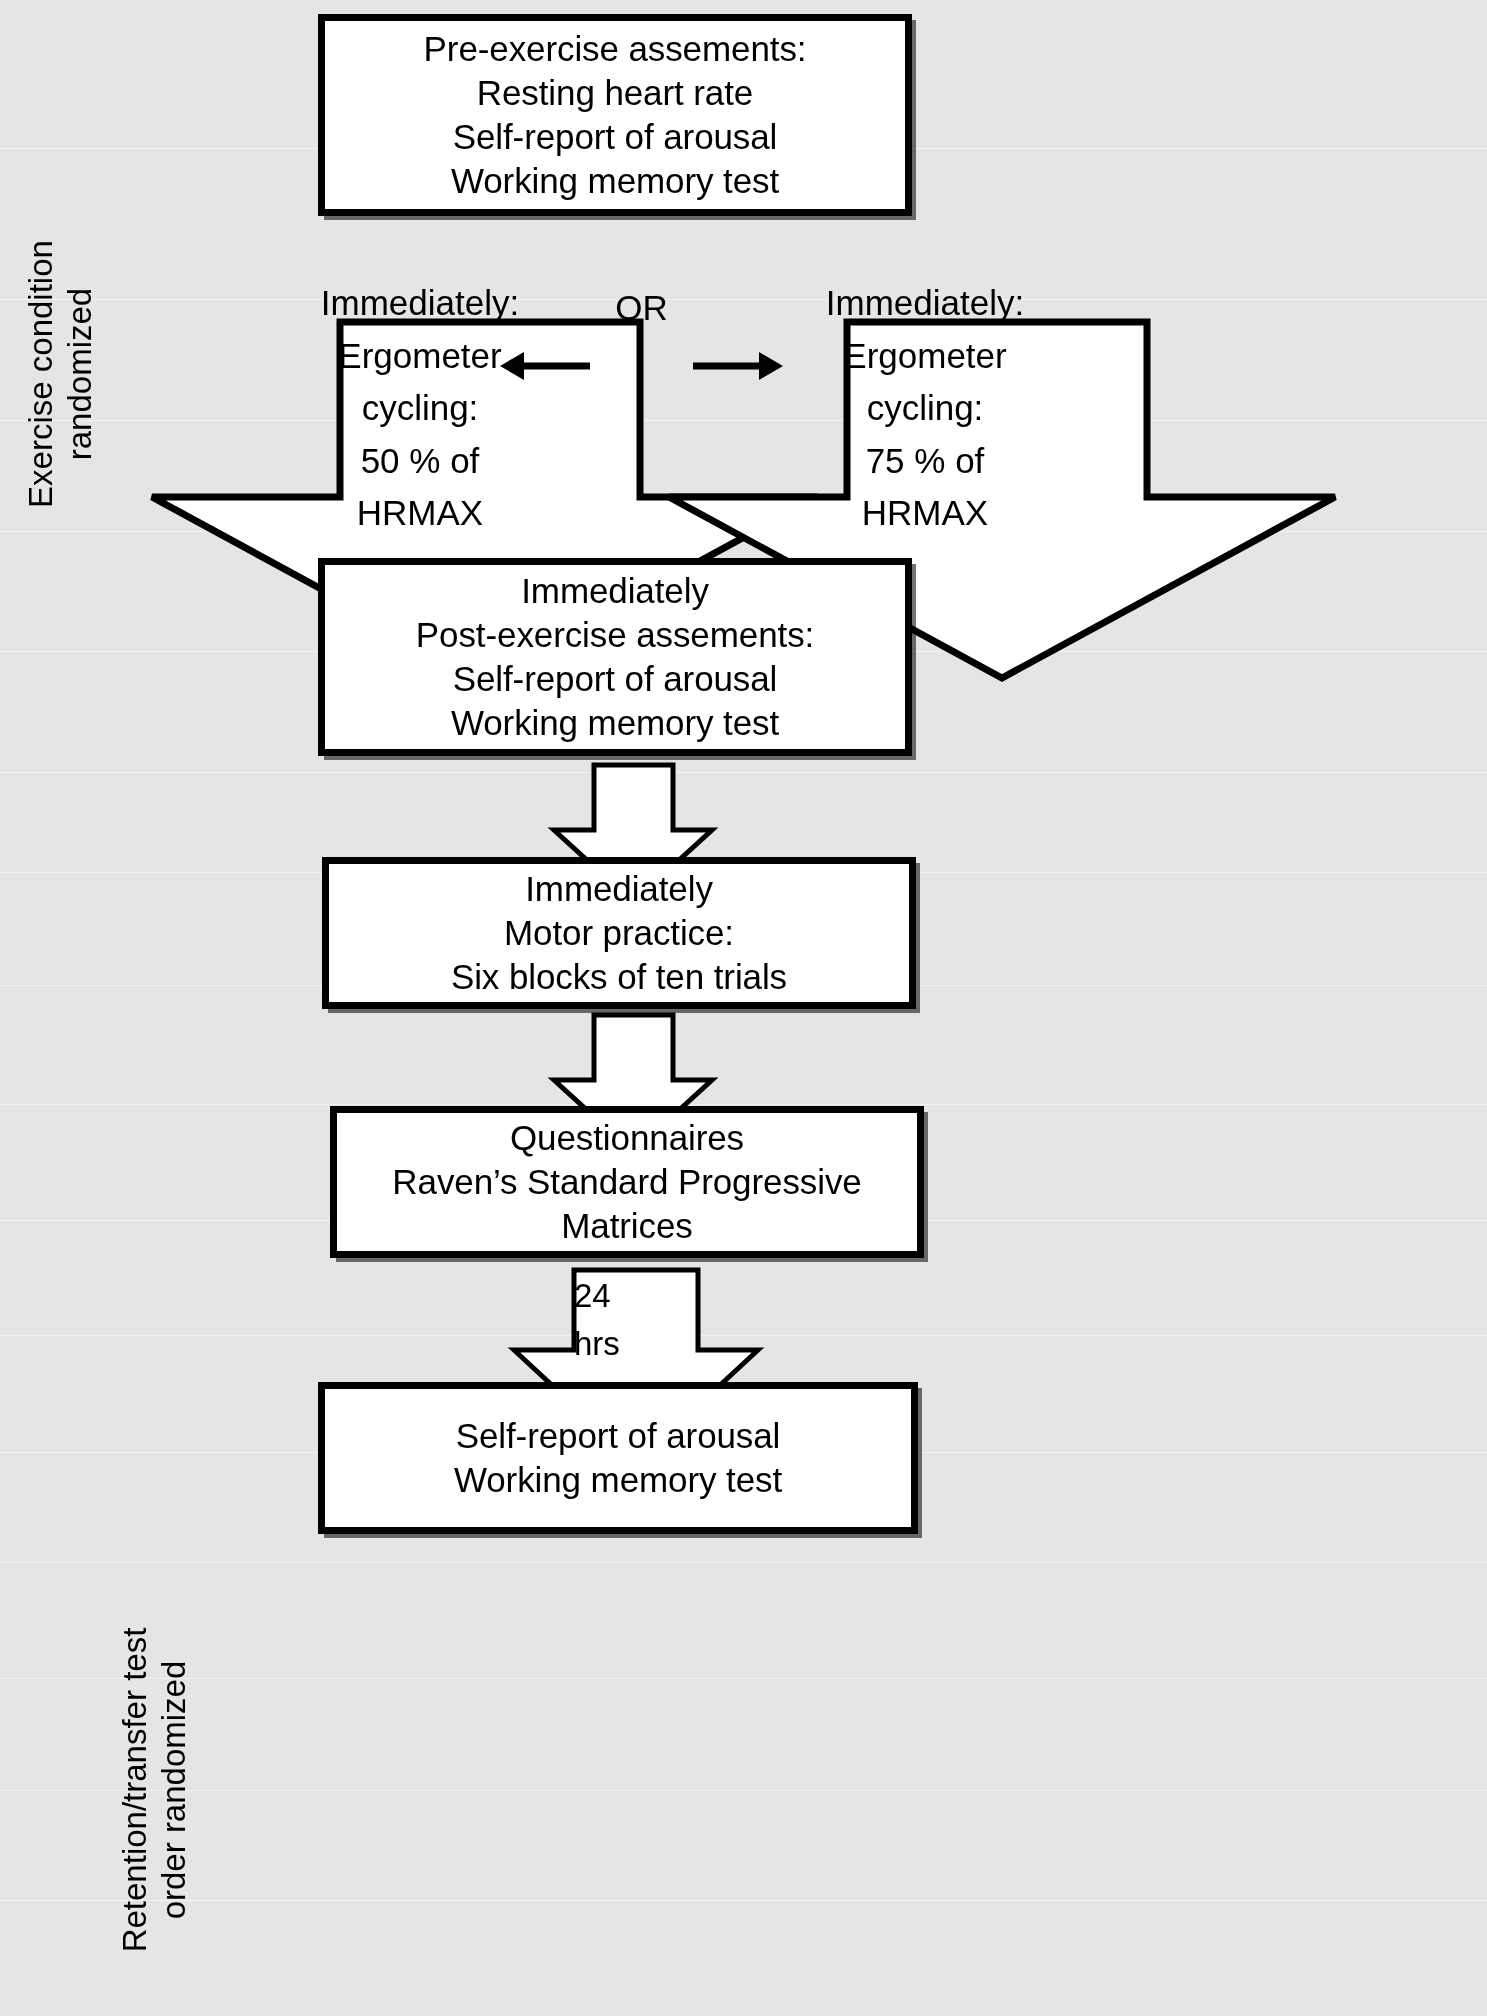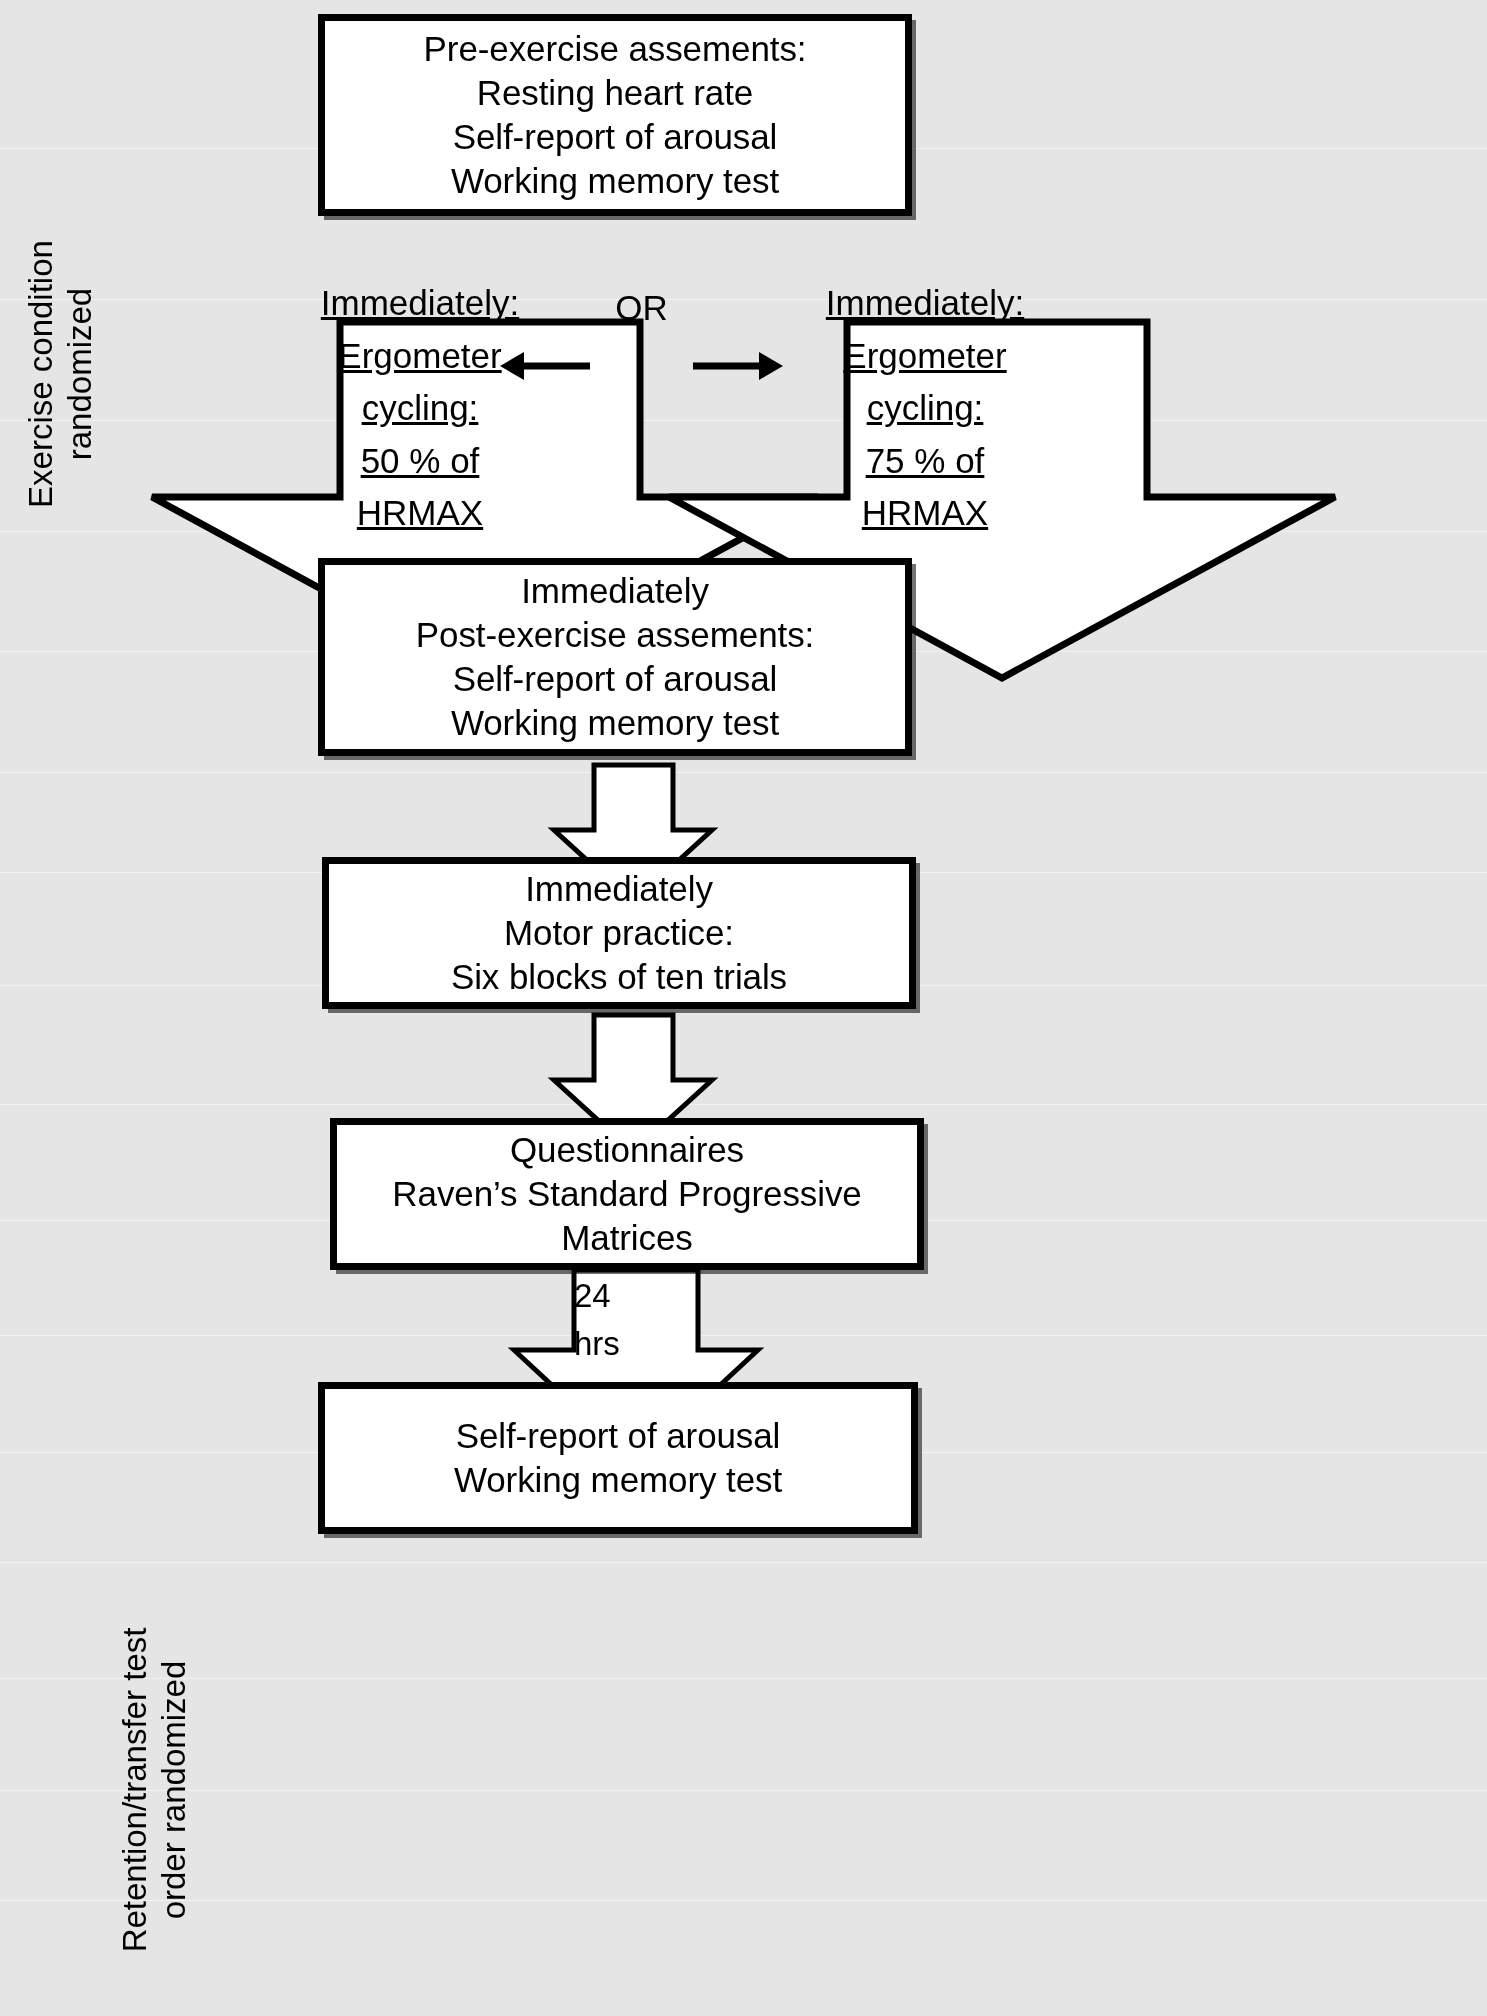--- a/index.html
+++ b/index.html
@@ -72,21 +72,21 @@
   }
 
   
   .arrowtext {
     position: absolute;
     text-align: center;
     white-space: nowrap;
     font-size: 35px;
     line-height: 1.5;
   }
-  .arrowtext .line { display: block; text-decoration: underline; }
+  .arrowtext .line { display: block; }
   .ortext {
     position: absolute;
     font-size: 35px;
     text-align: center;
   }
   .hrstext {
     position: absolute;
     text-align: left;
     font-size: 33px;
     line-height: 1.45;
@@ -148,21 +148,21 @@
     <span class="line">Self-report of arousal</span>
     <span class="line">Working memory test</span>
   </div>
 
   <div class="pbox" style="left:322px; top:857px; width:594px; height:152px;">
     <span class="line">Immediately</span>
     <span class="line">Motor practice:</span>
     <span class="line">Six blocks of ten trials</span>
   </div>
 
-  <div class="pbox" style="left:330px; top:1106px; width:594px; height:152px;margin-top:12px;">
+  <div class="pbox" style="left:330px; top:1106px; width:594px; height:152px;">
     <span class="line">Questionnaires</span>
     <span class="line">Raven’s Standard Progressive</span>
     <span class="line">Matrices</span>
   </div>
 
   <div class="pbox" style="left:318px; top:1382px; width:600px; height:152px;">
     <span class="line">Self-report of arousal</span>
     <span class="line">Working memory test</span>
   </div>
 

